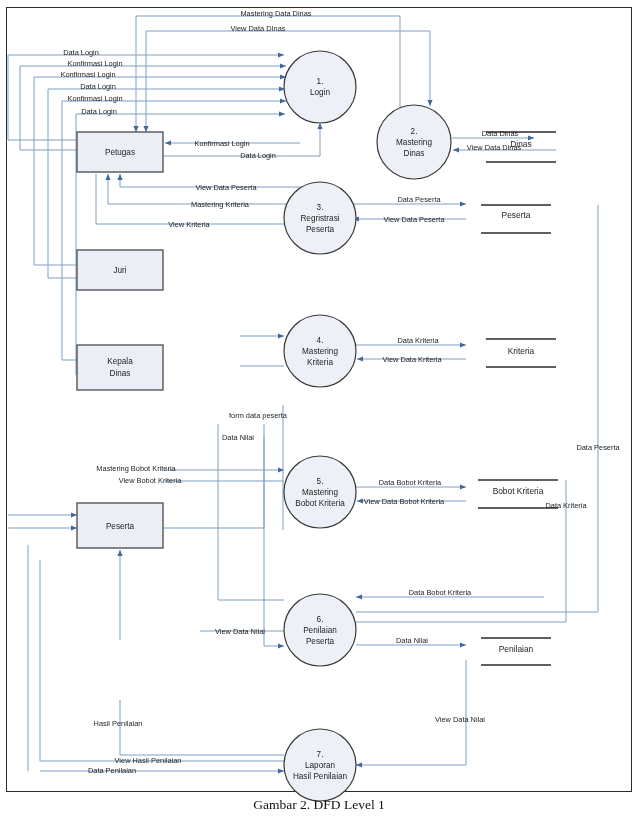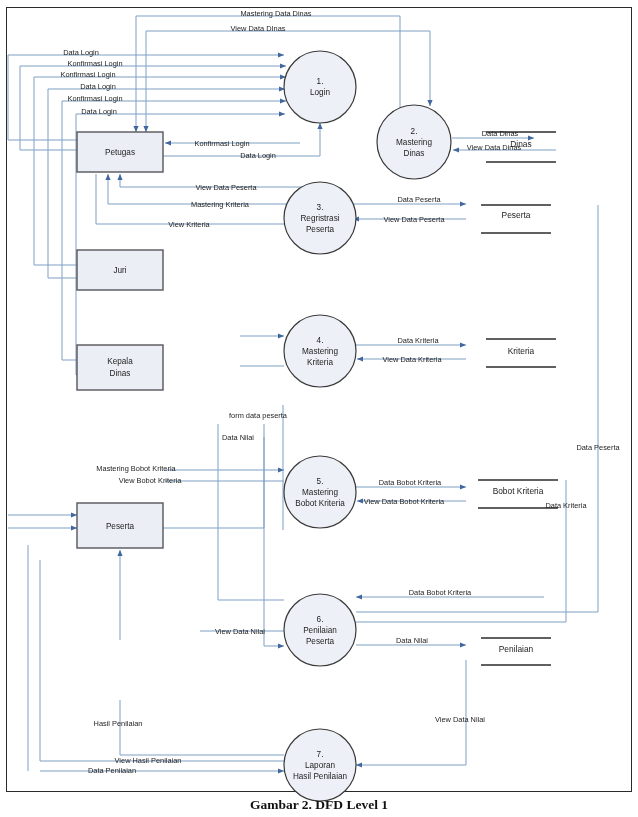--- a/index.html
+++ b/index.html
@@ -66,21 +66,21 @@
   .t-store {
     font-size: 8.4px;
   }
   .caption {
     position: absolute;
     left: 0;
     top: 797px;
     width: 638px;
     text-align: center;
     font-family: "Liberation Serif", serif;
-    font-weight: bold;
+    font-weight: normal;
     font-size: 13.5px;
     color: #111111;
   }
 </style>
 </head>
 <body>
 
 <div id="page">
 
   <div id="diagram-frame"></div>

